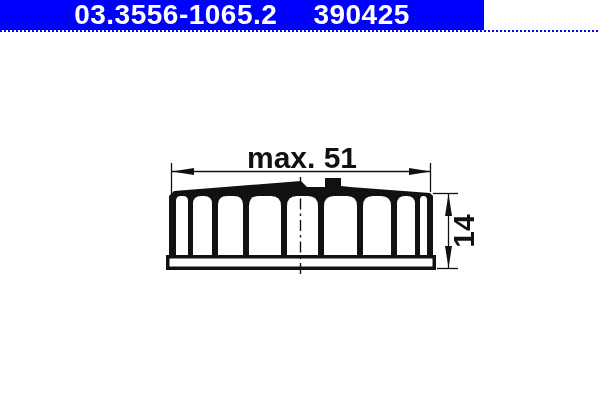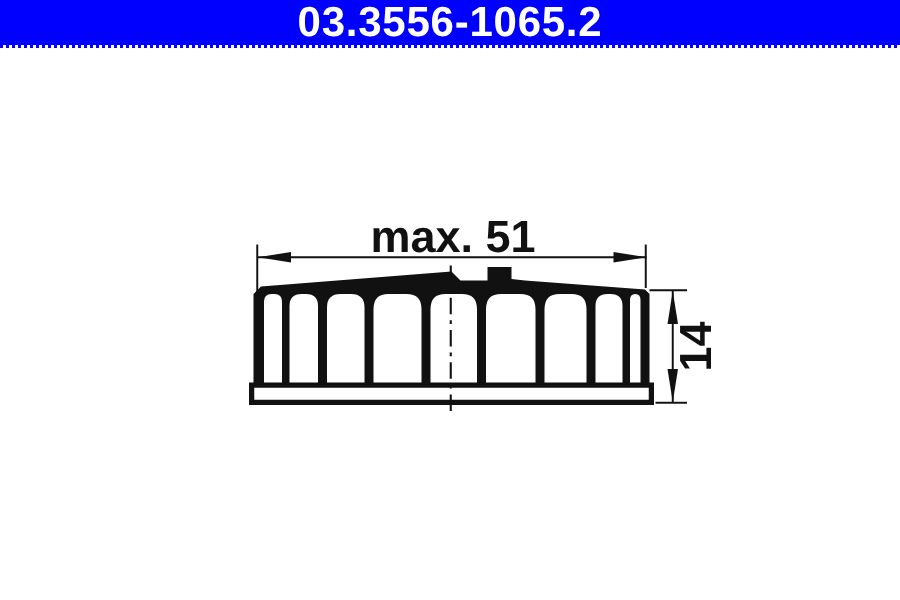--- a/index.html
+++ b/index.html
@@ -13,21 +13,21 @@
   }
   .page {
     position: relative;
     width: 600px;
     height: 400px;
     background: #ffffff;
   }
   .header-bar {
     position: absolute;
     top: 0; left: 0;
-    width: 600px;
+    width: 484px;
     height: 30px;
     background: #0000ff;
     display: flex;
     align-items: center;
     justify-content: center;
     gap: 36px;
   }
   .header-bar span {
     color: #ffffff;
     font-size: 28px;
@@ -56,20 +56,21 @@
     fill: #111111;
   }
 </style>
 </head>
 <body>
 
 <div class="page">
 
   <div class="header-bar">
     <span>03.3556-1065.2</span>
+    <span>390425</span>
   </div>
   <div class="header-dotted-edge"></div>
 
   <svg class="drawing" width="600" height="400" viewBox="0 0 600 400">
 
     <path d="M169,256 L169,196 L174,191 L301,181 L307,187 L325,187 L325,178 L341,178 L341,186 L350,187 L430,193 L433,196 L433,256 Z" fill="#111111"></path>
 
     <g fill="#ffffff">
       <path d="M176,256 L176,201 Q176,196 181,196 L183,196 Q188,196 188,201 L188,256 Z"></path>
       <path d="M193,256 L193,204 Q193,196 201,196 L204,196 Q212,196 212,204 L212,256 Z"></path>

